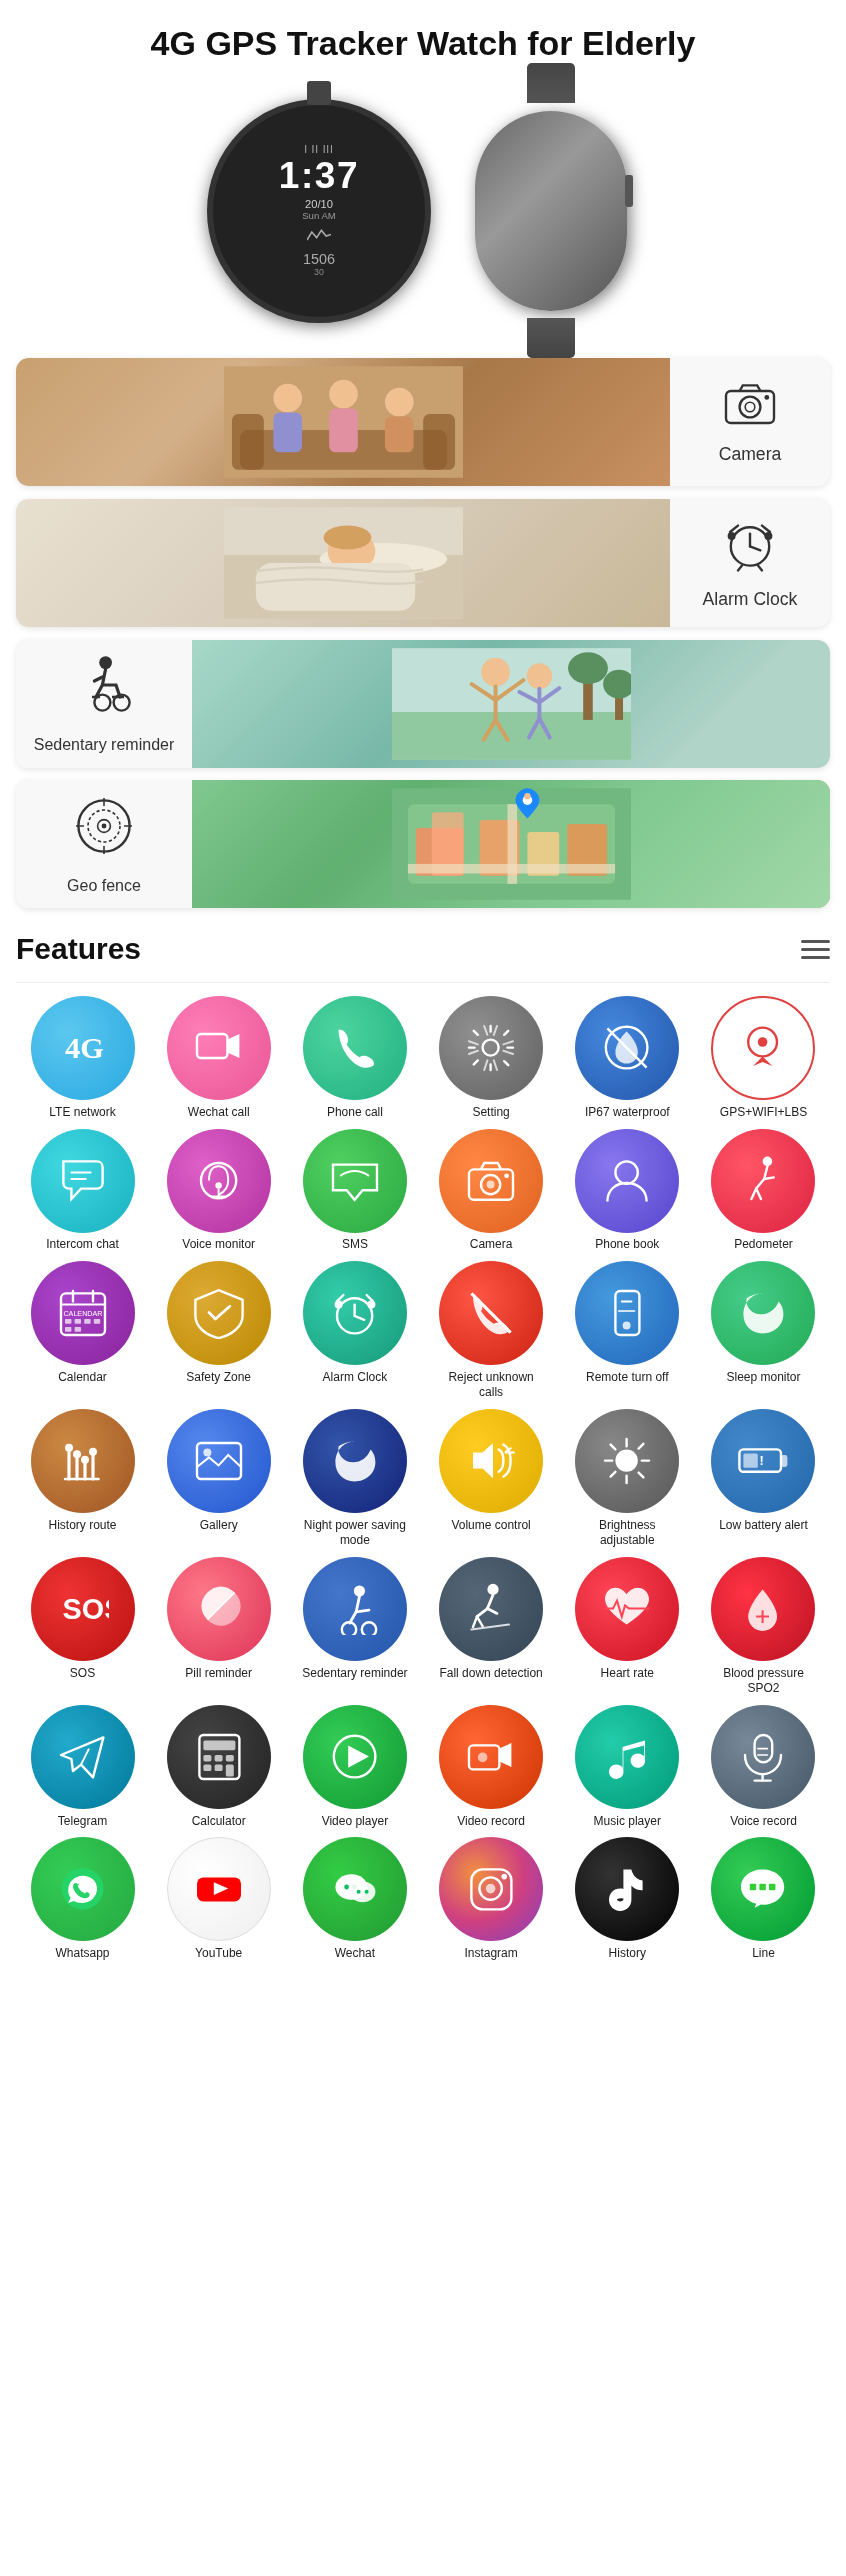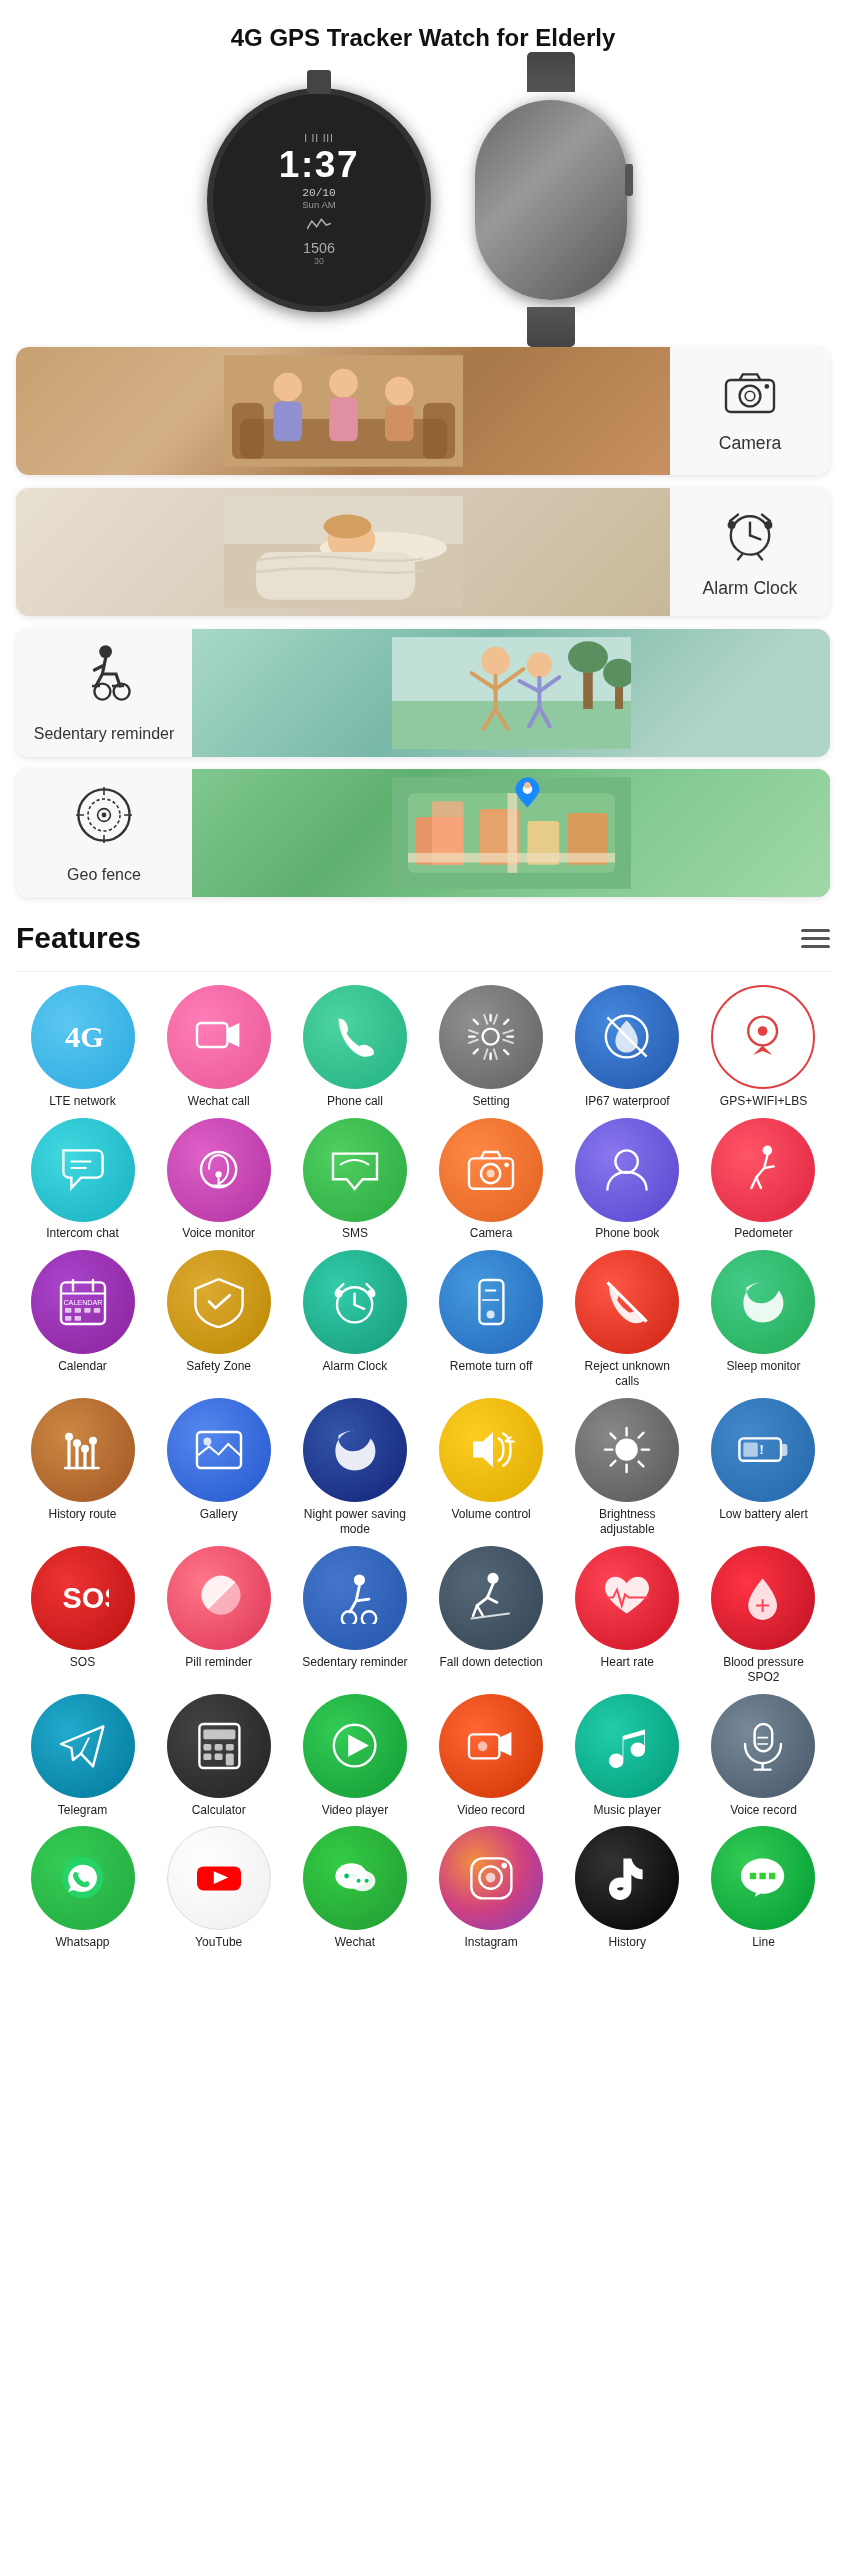--- a/index.html
+++ b/index.html
@@ -5,21 +5,21 @@
     * { box-sizing: border-box; margin: 0; padding: 0; }
     body {
       font-family: Arial, sans-serif;
       background: #fff;
       width: 846px;
       margin: 0 auto;
     }
 
     .page-title {
       text-align: center;
-      font-size: 24px;
+      font-size: 34px;
       font-weight: bold;
       padding: 24px 16px 16px;
       color: #111;
     }
 
     
     .watch-images {
       display: flex;
       justify-content: center;
       align-items: center;
@@ -245,21 +245,20 @@
     }
     .watch-display .time-big {
       font-size: 37px;
       font-weight: bold;
       letter-spacing: 1.6px;
     }
     .watch-display .watch-date {
       font-size: 11.2px;
       color: #ccc;
       margin-top: 1.6px;
-      font-family: Liberation Mono, monospace;
     }
     .watch-display .watch-steps {
       font-size: 14.4px;
       color: #aaa;
       margin-top: 4.8px;
     }
 
     
     .watch-side-view {
       width: 176px;
@@ -733,43 +732,43 @@
               <path d="M10 18 L18 10" stroke="white" stroke-width="3" stroke-linecap="round"></path>
               <path d="M55 18 L47 10" stroke="white" stroke-width="3" stroke-linecap="round"></path>
               <circle cx="12" cy="22" r="5" fill="white"></circle>
               <circle cx="53" cy="22" r="5" fill="white"></circle>
             </svg>
       </div>
     </div>
     <span class="feature-name">Alarm Clock</span>
   </div>
       <div class="feature-item">
+    <div class="feature-circle c-red-reject">
+      <div class="icon-inner">
+        <svg width="52" height="52" viewBox="0 0 65 65" fill="none">
+              <path d="M10 12 C10 12 16 10 20 18 C24 26 20 30 20 30 C20 30 26 40 36 46 C36 46 40 42 48 46 C56 50 54 56 54 56 C54 56 42 66 26 50 C10 34 10 12 10 12 Z" fill="white" opacity="0.9"></path>
+              <line x1="8" y1="8" x2="57" y2="57" stroke="white" stroke-width="4"></line>
+            </svg>
+      </div>
+    </div>
+    <span class="feature-name">Reject unknown calls</span>
+  </div>
+      <div class="feature-item">
     <div class="feature-circle c-blue-remote">
       <div class="icon-inner">
         <svg width="52" height="52" viewBox="0 0 65 65" fill="none">
               <rect x="18" y="5" width="30" height="55" rx="6" stroke="white" stroke-width="3" fill="none"></rect>
               <circle cx="32" cy="48" r="5" fill="white" opacity="0.8"></circle>
               <line x1="26" y1="18" x2="38" y2="18" stroke="white" stroke-width="2.5" stroke-linecap="round"></line>
               <path d="M22 30 L42 30" stroke="white" stroke-width="2" stroke-linecap="round"></path>
               <path d="M22 37" stroke="white" stroke-width="2"></path>
             </svg>
       </div>
     </div>
     <span class="feature-name">Remote turn off</span>
-  </div>
-      <div class="feature-item">
-    <div class="feature-circle c-red-reject">
-      <div class="icon-inner">
-        <svg width="52" height="52" viewBox="0 0 65 65" fill="none">
-              <path d="M10 12 C10 12 16 10 20 18 C24 26 20 30 20 30 C20 30 26 40 36 46 C36 46 40 42 48 46 C56 50 54 56 54 56 C54 56 42 66 26 50 C10 34 10 12 10 12 Z" fill="white" opacity="0.9"></path>
-              <line x1="8" y1="8" x2="57" y2="57" stroke="white" stroke-width="4"></line>
-            </svg>
-      </div>
-    </div>
-    <span class="feature-name">Reject unknown calls</span>
   </div>
       <div class="feature-item">
     <div class="feature-circle c-green-sleep">
       <div class="icon-inner">
         <svg width="52" height="52" viewBox="0 0 65 65" fill="none">
               <path d="M32 8 C18 8 8 20 8 34 C8 48 18 58 32 58 C46 58 58 48 58 34 C58 28 56 22 52 18 C48 28 40 34 30 34 C18 34 10 24 12 14 C18 10 24 8 32 8 Z" fill="white" opacity="0.9"></path>
             </svg>
       </div>
     </div>
     <span class="feature-name">Sleep monitor</span>

